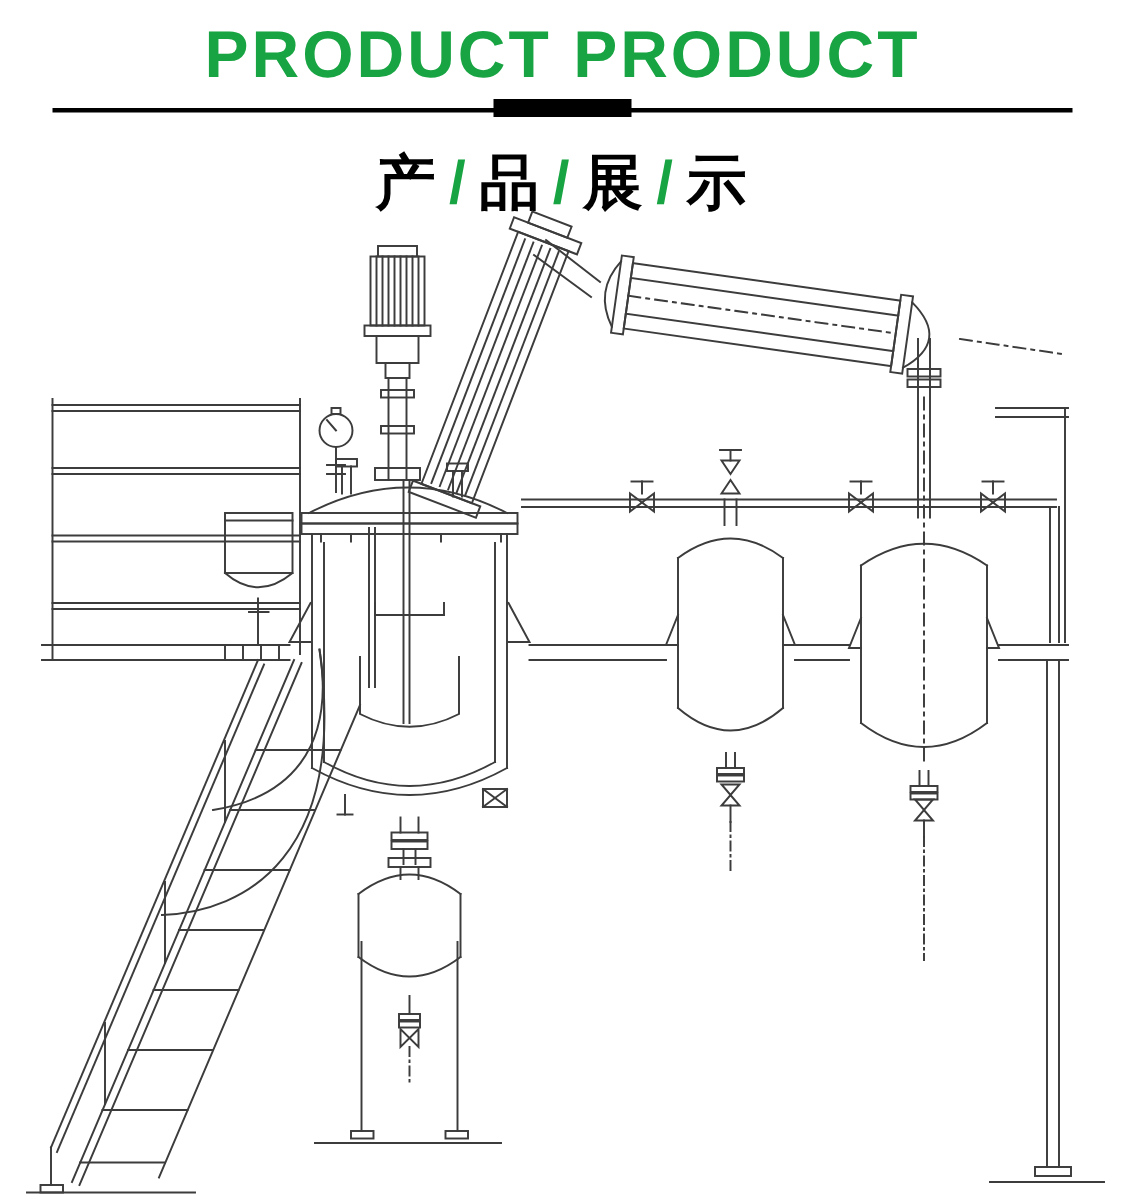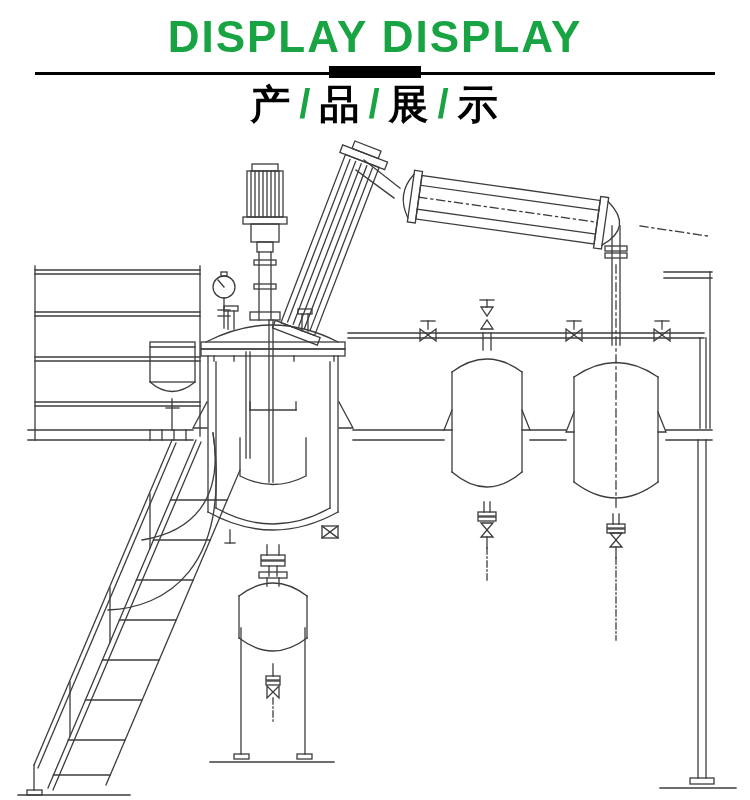--- a/index.html
+++ b/index.html
@@ -11,34 +11,34 @@
   .title-en{
     margin:12px 0 0;text-align:center;
     color:var(--accent);font-size:44px;font-weight:bold;letter-spacing:2px;
   }
   .rule{position:relative;margin:10px 35px 0;border-top:3px solid #000;height:0;}
   .rule-bar{
     position:absolute;left:50%;top:-9px;transform:translateX(-50%);
     width:92px;height:12px;background:#000;
   }
   .title-zh{
-    margin-top:2px;text-align:center;color:#000;
+    margin-top:19px;text-align:center;color:#000;
     font-size:40px;font-weight:bold;letter-spacing:2px;
   }
   .title-zh .zh-char{padding:0 2px;}
   .title-zh .slash{color:var(--accent);font-weight:bold;padding:0 5px;}
   .drawing{position:absolute;left:0;top:140px;width:750px;height:660px;}
   .drawing svg{display:block;width:100%;height:100%;}
 </style>
 </head>
 <body style="--accent: #18a442; --stroke: #3c3c3c;">
 
 <div class="page">
 
-  <h1 class="title-en">DISPLAY DISPLAY</h1>
+  <h1 class="title-en">PRODUCT PRODUCT</h1>
 
   <div class="rule">
     <span class="rule-bar"></span>
   </div>
 
   <div class="title-zh">
     <span class="zh-char">产</span><span class="slash">/</span><span class="zh-char">品</span><span class="slash">/</span><span class="zh-char">展</span><span class="slash">/</span><span class="zh-char">示</span>
   </div>
 
   <div class="drawing">

